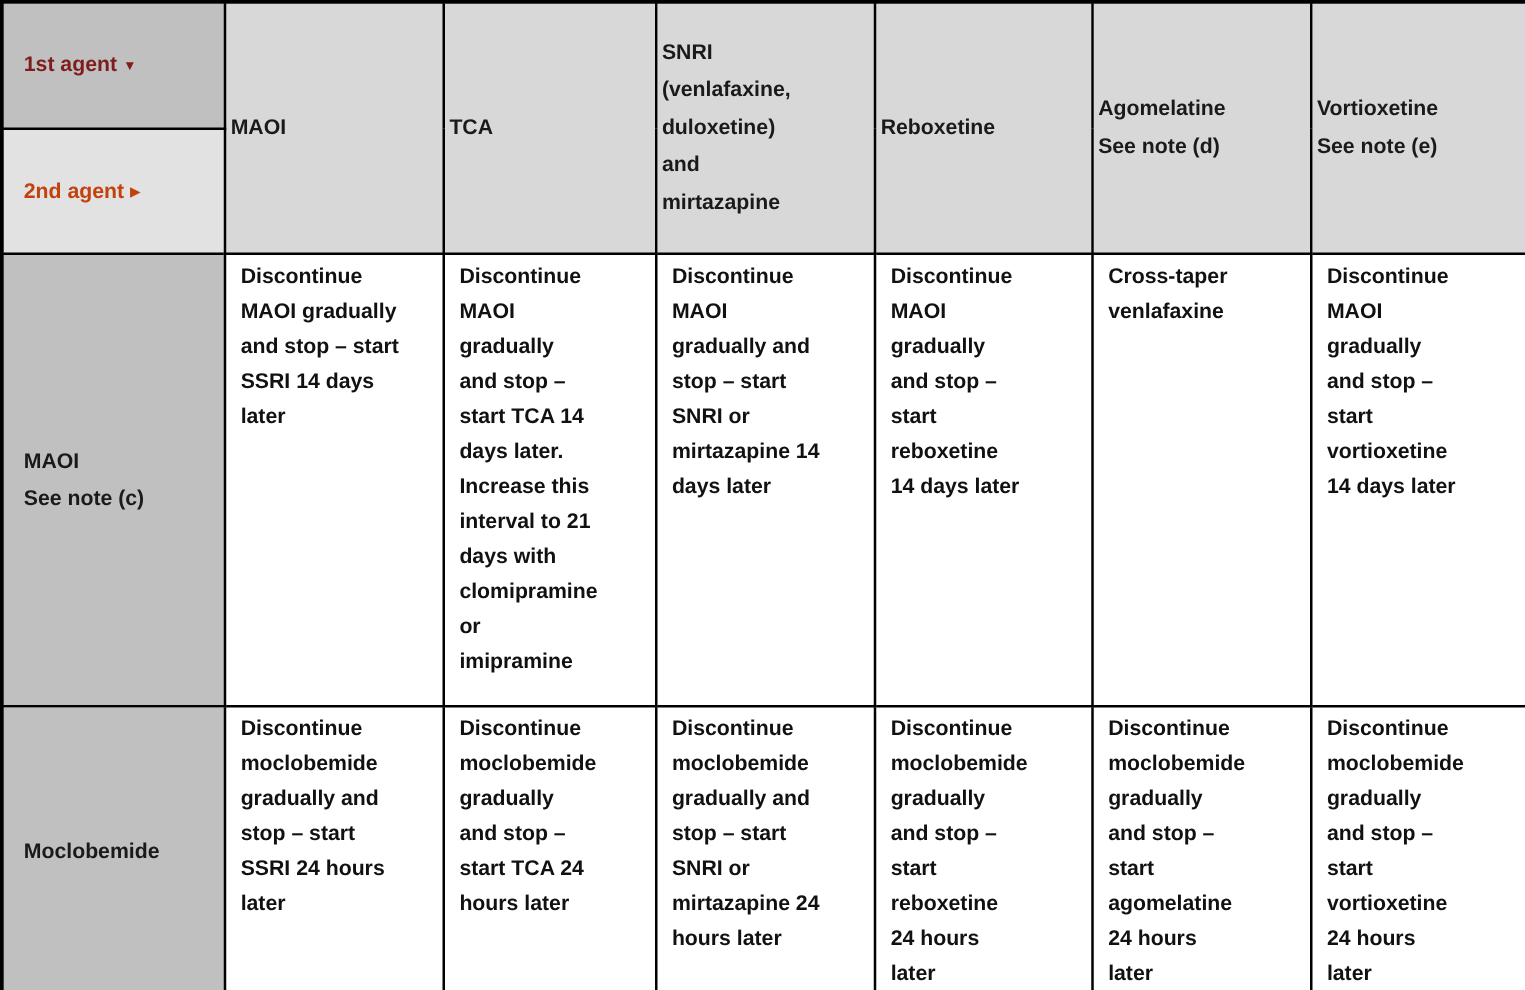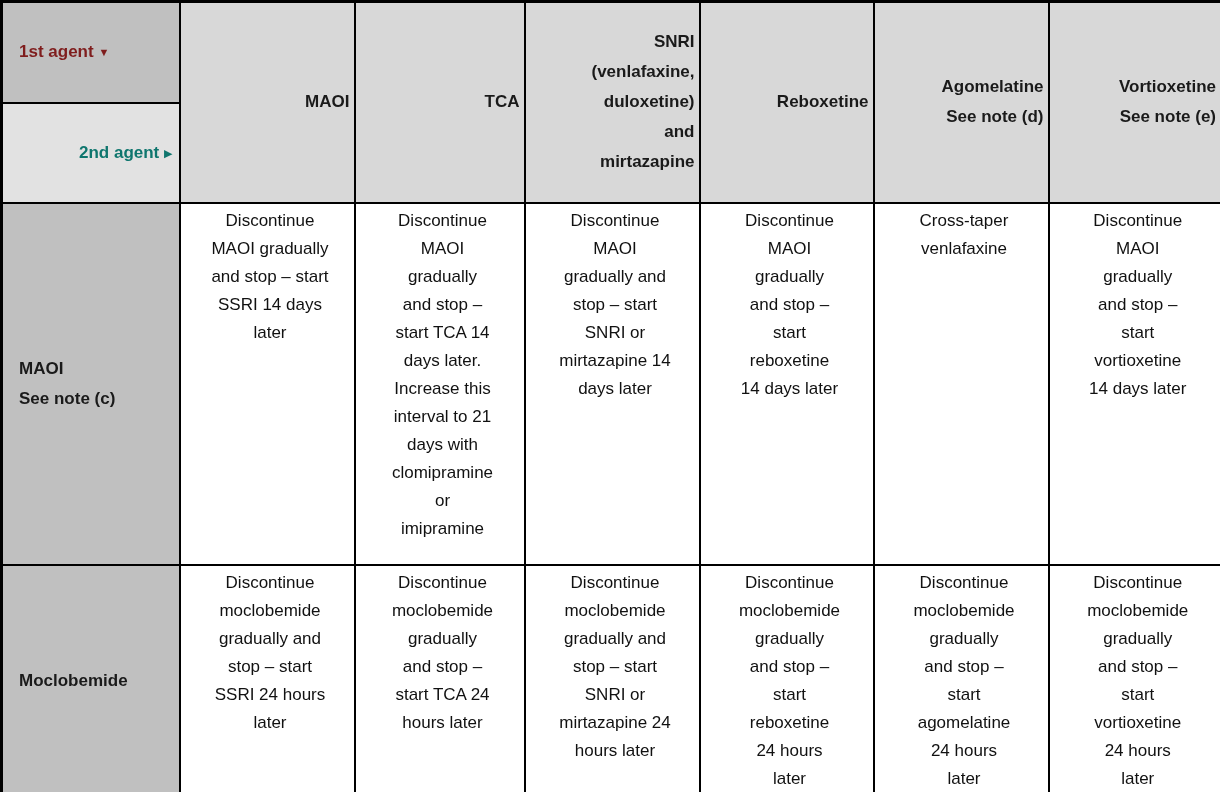--- a/index.html
+++ b/index.html
@@ -25,36 +25,36 @@
     background: var(--label-bg, #c0c0c0);
     text-align: left;
     vertical-align: middle;
     padding: 0 6px 0 16px;
     font-size: 17px;
     font-weight: bold;
     color: #7f1d1d;
   }
   .corner-bottom {
     background: var(--corner2-bg, #e2e2e2);
-    text-align: right;
+    text-align: left;
     vertical-align: middle;
     padding: 0 6px 0 16px;
     font-size: 17px;
     font-weight: bold;
-    color: #0f766e;
+    color: #c2410c;
   }
   .arrow {
     font-size: 11px;
     vertical-align: 1px;
     letter-spacing: 0;
   }
   
   .col-h {
     background: var(--header-bg, #d8d8d8);
-    text-align: right;
+    text-align: left;
     vertical-align: middle;
     font-size: 17px;
     font-weight: bold;
     line-height: 30px;
     white-space: pre-line;
     padding: 0 4px;
     color: #1a1a1a;
   }
   
   .row-h {
@@ -64,24 +64,24 @@
     font-size: 17px;
     font-weight: bold;
     line-height: 30px;
     white-space: pre-line;
     padding: 0 6px 0 16px;
     color: #1a1a1a;
   }
   
   .cell {
     background: var(--cell-bg, #ffffff);
-    text-align: center;
+    text-align: left;
     vertical-align: top;
     font-size: 17px;
-    font-weight: normal;
+    font-weight: bold;
     line-height: 28px;
     white-space: pre-line;
     padding: 3px 6px 3px 12px;
     color: #111111;
   }
 </style>
 </head>
 <body>
 
 <table class="tbl">

